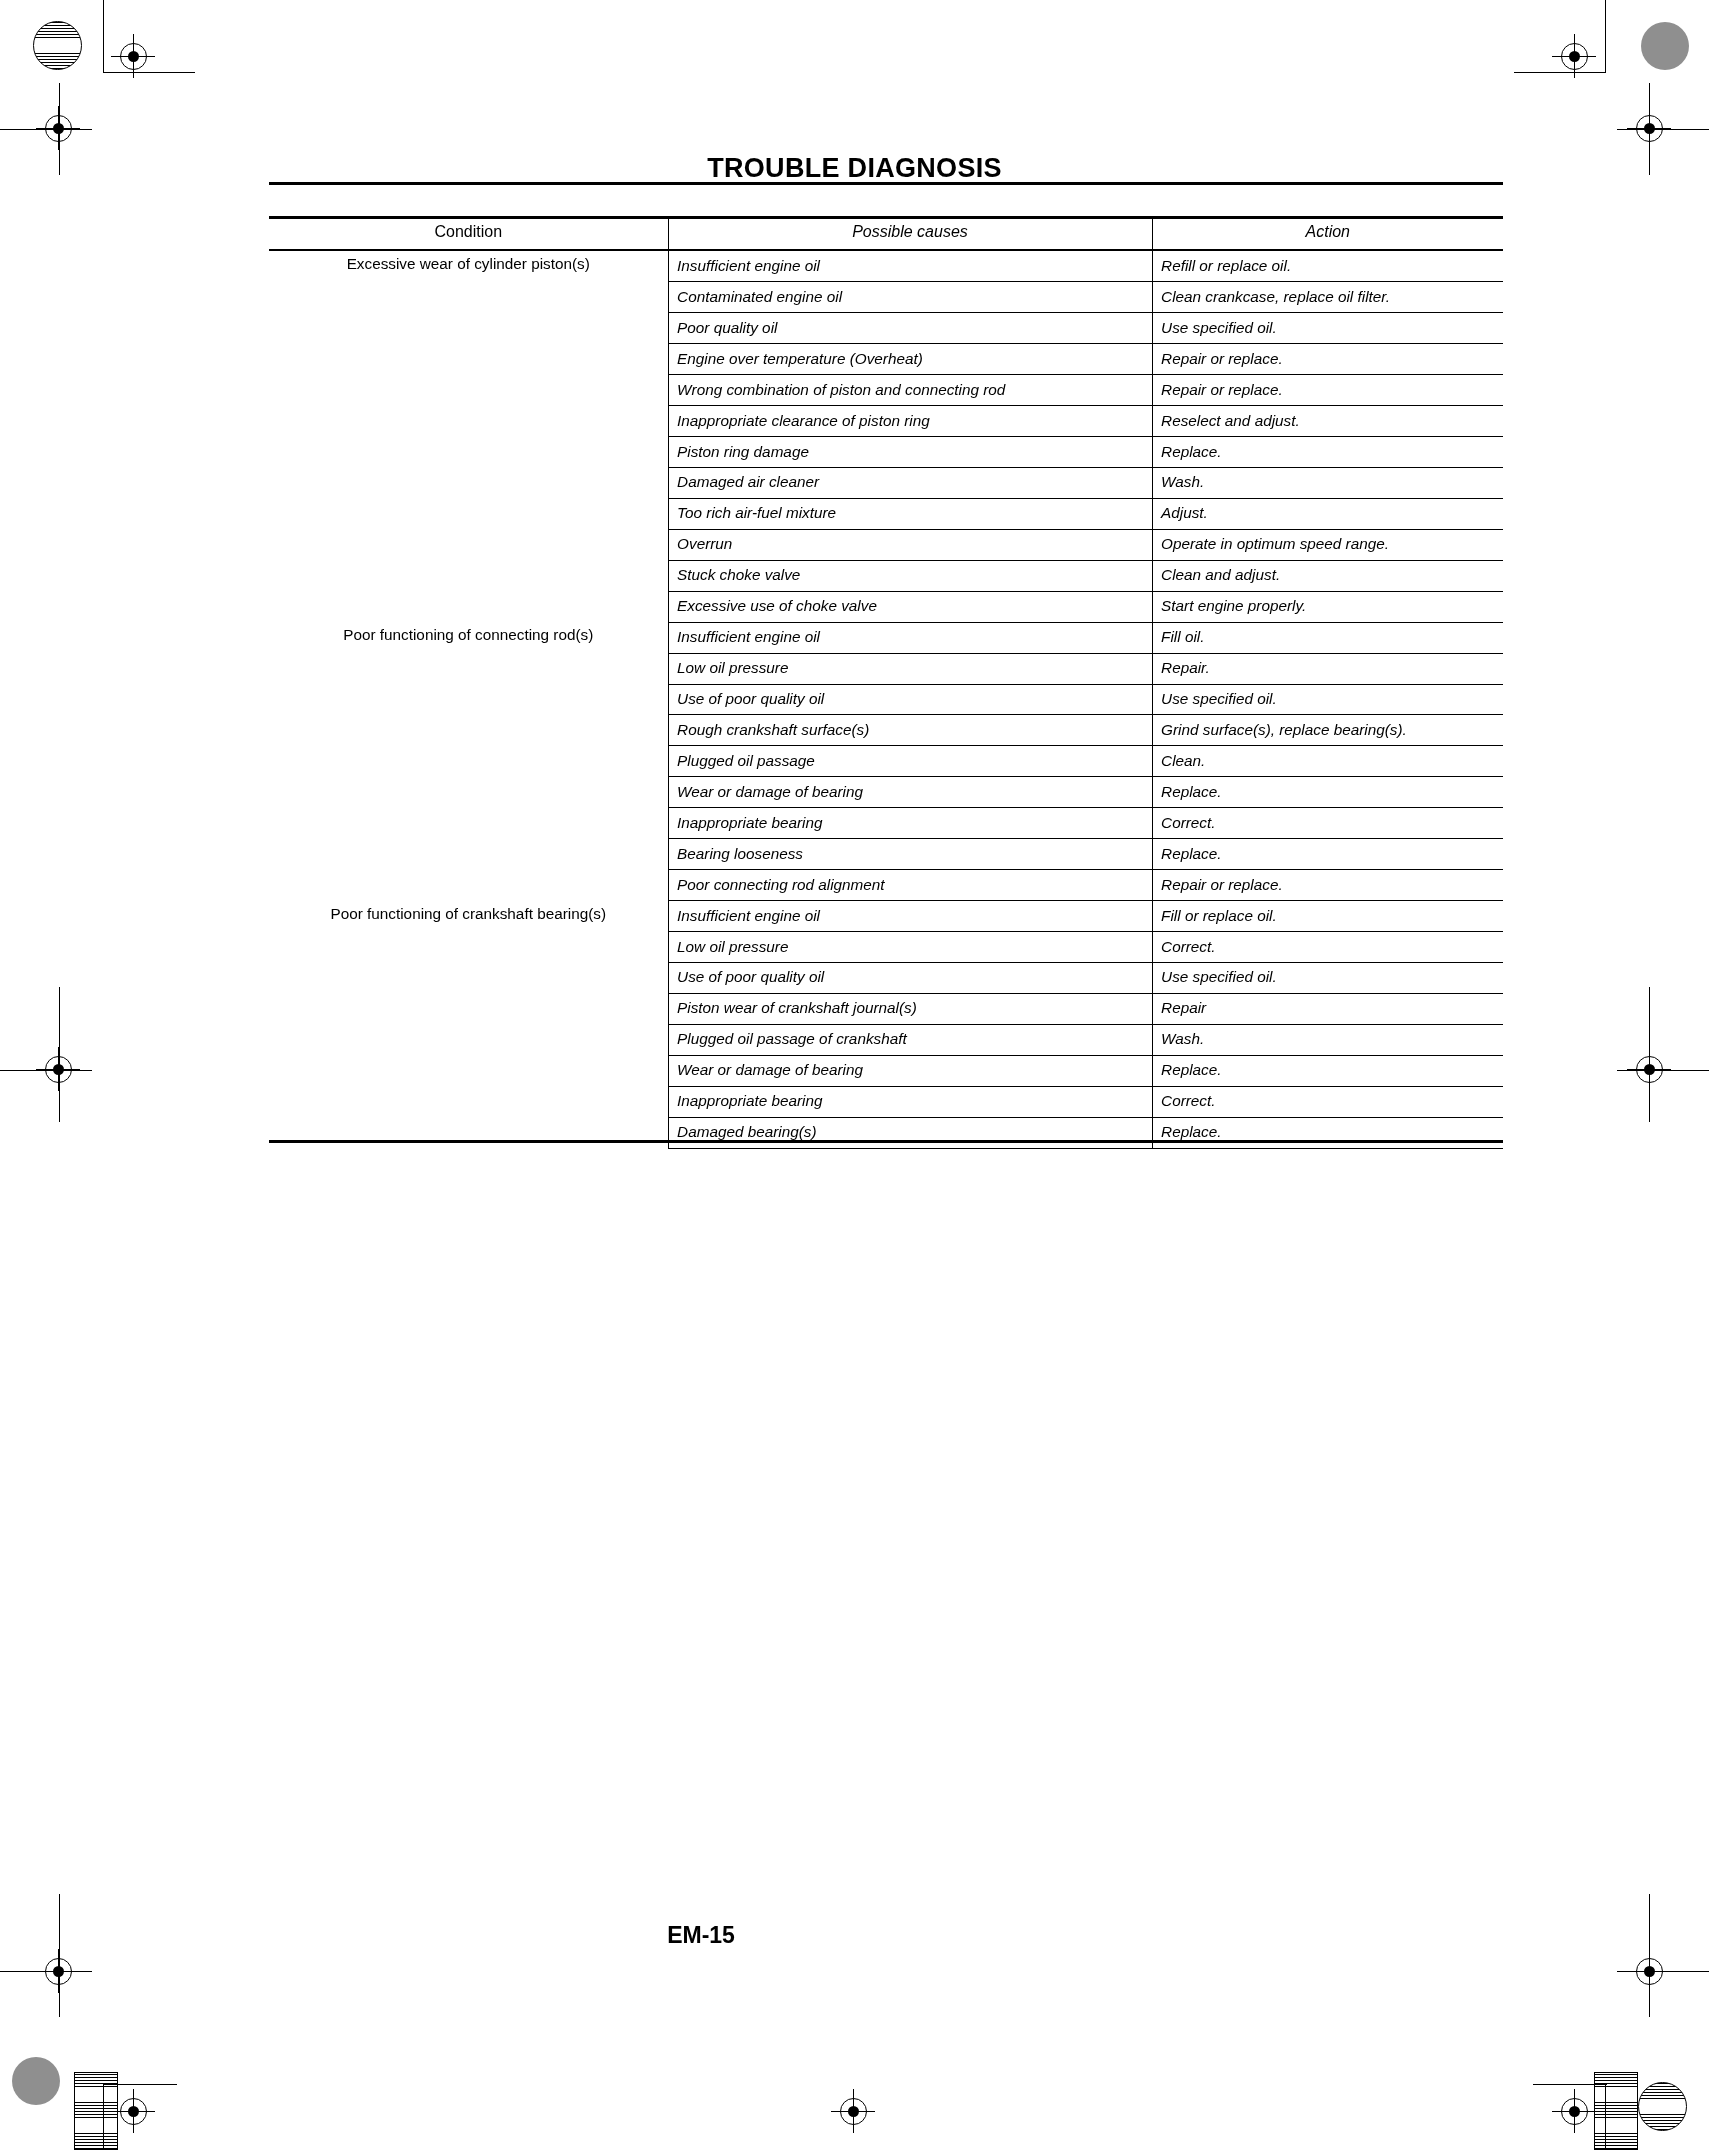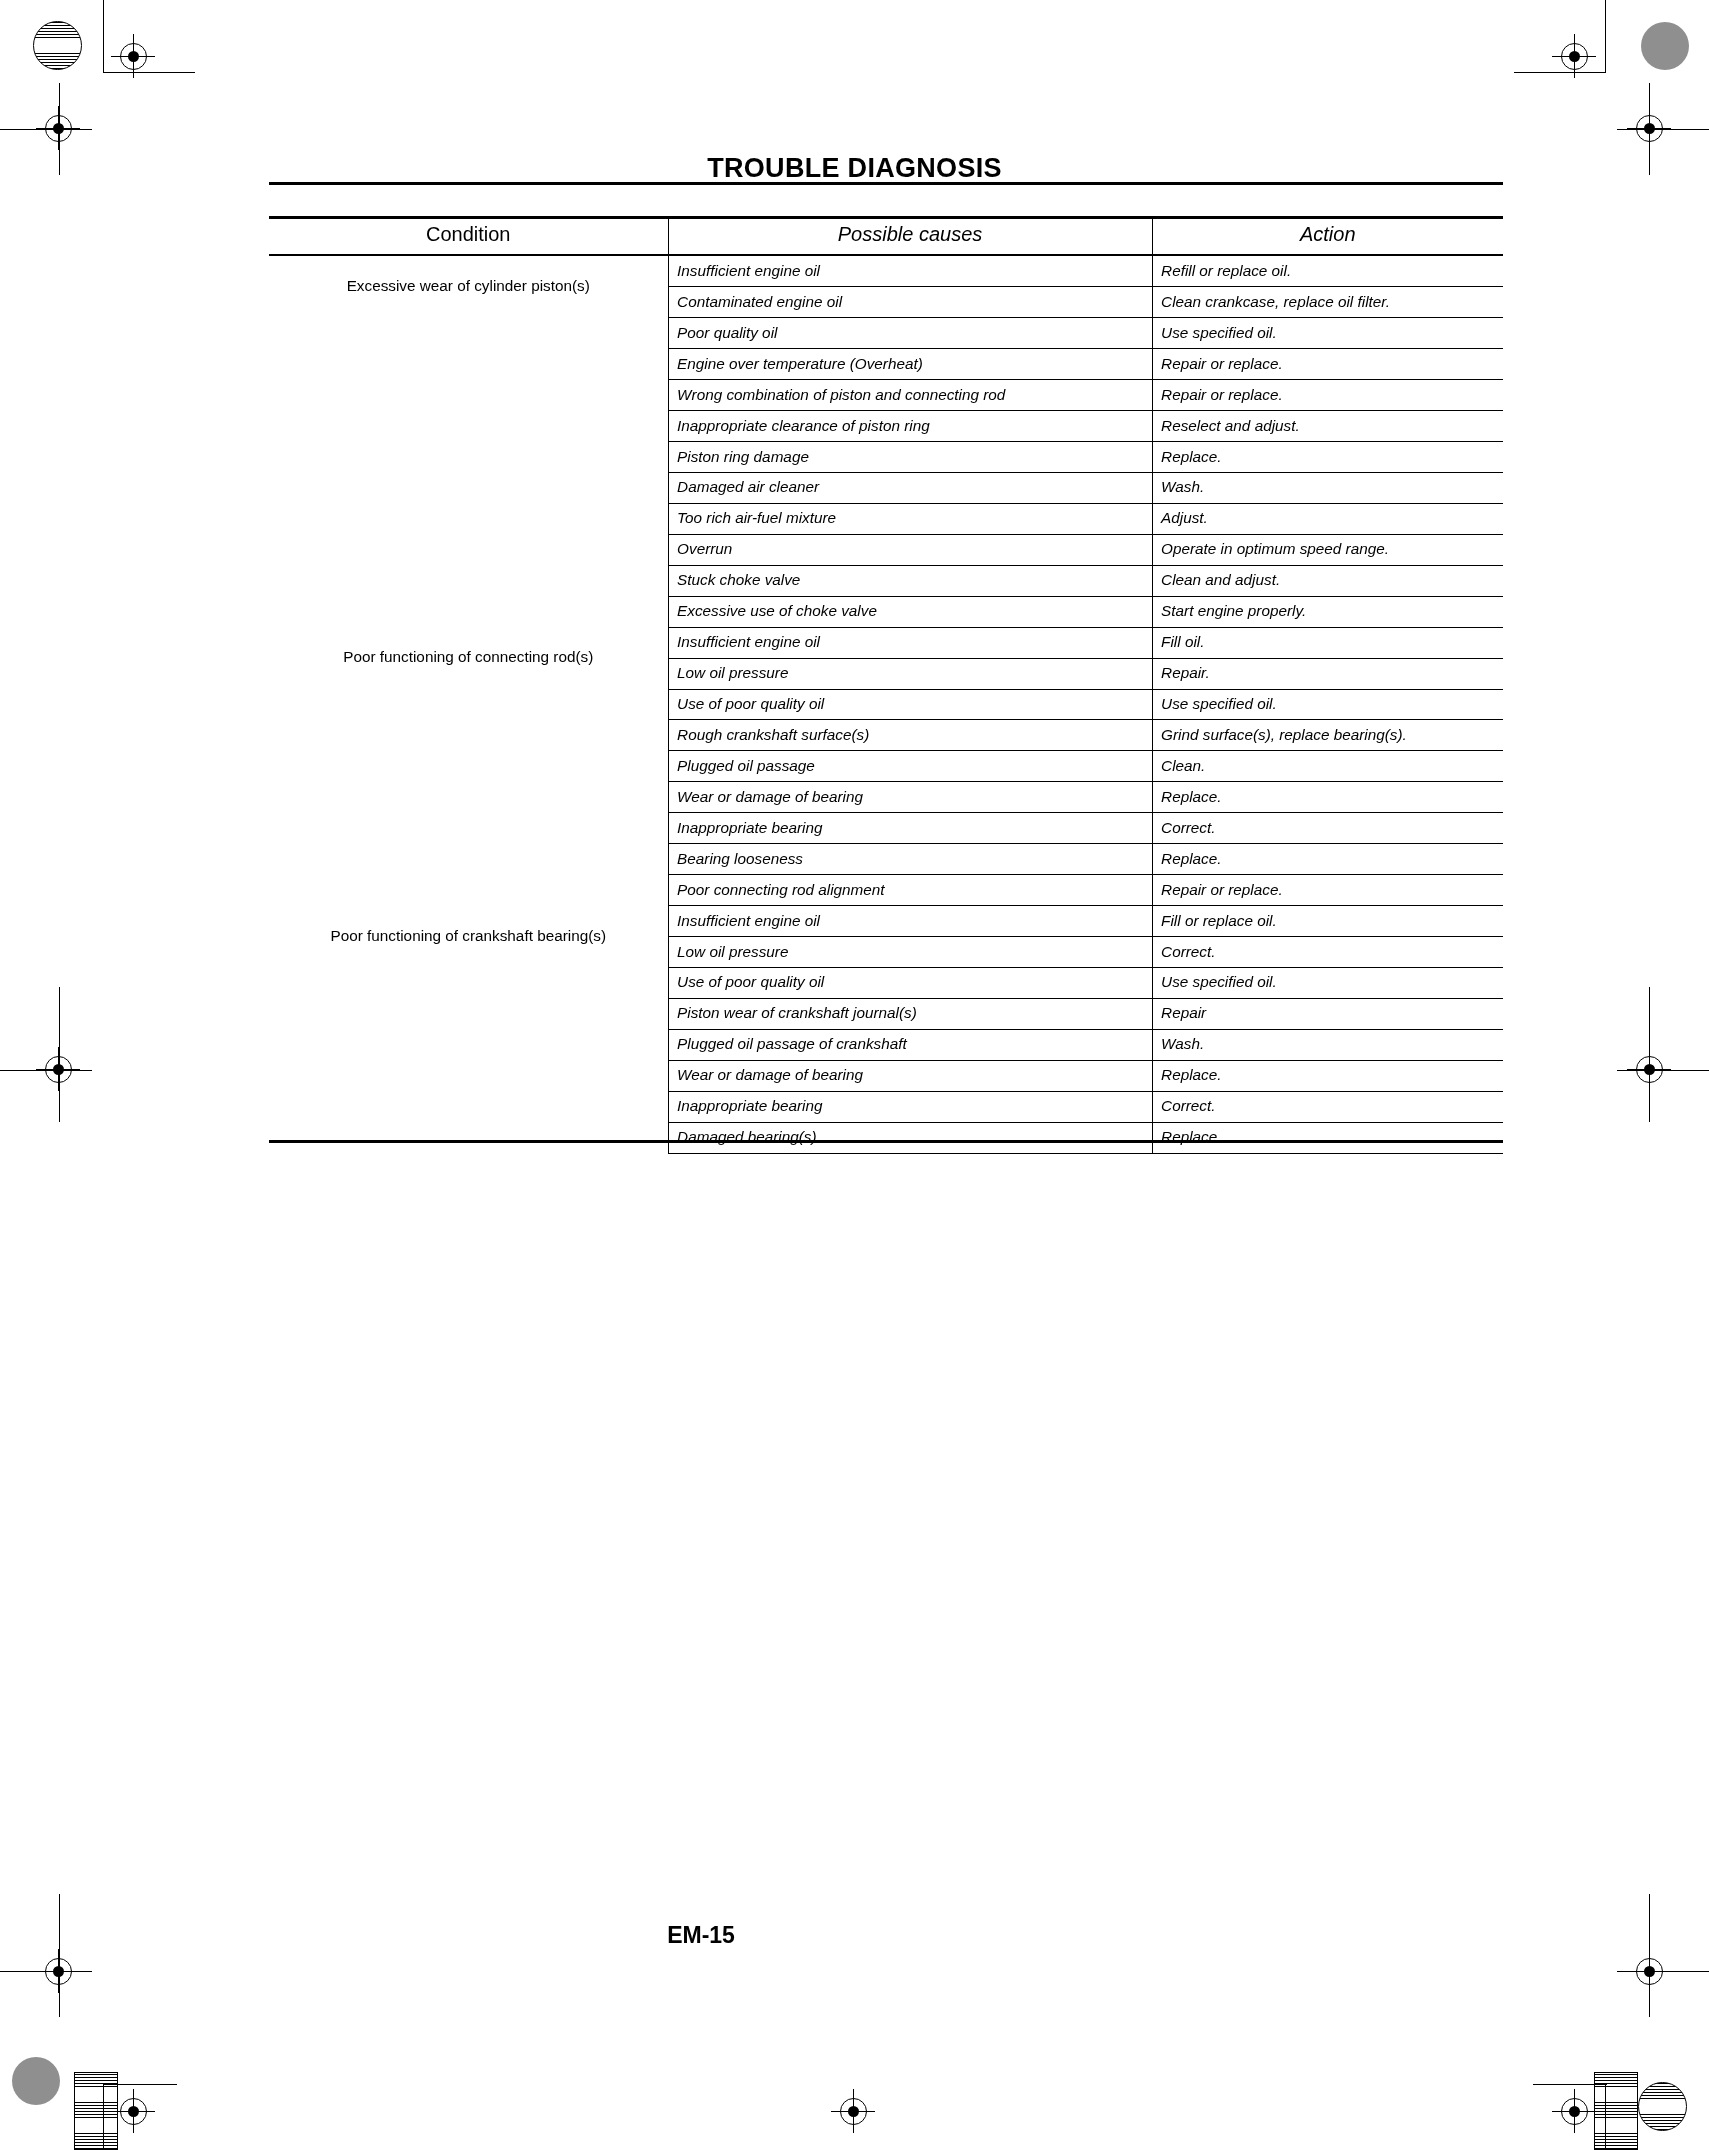--- a/index.html
+++ b/index.html
@@ -126,37 +126,37 @@
   }
   #diag-table col.c1 { width: 399px; }
   #diag-table col.c2 { width: 484px; }
   #diag-table col.c3 { width: 351px; }
 
   #diag-table th {
     font-weight: normal;
     text-align: center;
     padding: 7.4px 0 8px 0;
     border-bottom: 2.5px solid #000;
-    font-size: 20px;
+    font-size: 16px;
   }
   #diag-table th.sep,
   #diag-table td.sep {
     border-left: 1.2px solid #000;
     font-style: italic;
   }
   #diag-table td {
     padding: 5.5px 8.6px 6.1px 8.6px;
     border-bottom: 0.9px solid #000;
     vertical-align: top;
     line-height: 1.2;
   }
   #diag-table td.cond {
     text-align: center;
     border-bottom: none;
-    padding-top: 21px;
+    padding-top: 4px;
   }
   #diag-table tr.group-start td {
     border-top: none;
   }
   #diag-table tr.group-start td.cause,
   #diag-table tr.group-start td.action {
     border-top: none;
   }
   
   #table-bottom-rule {

